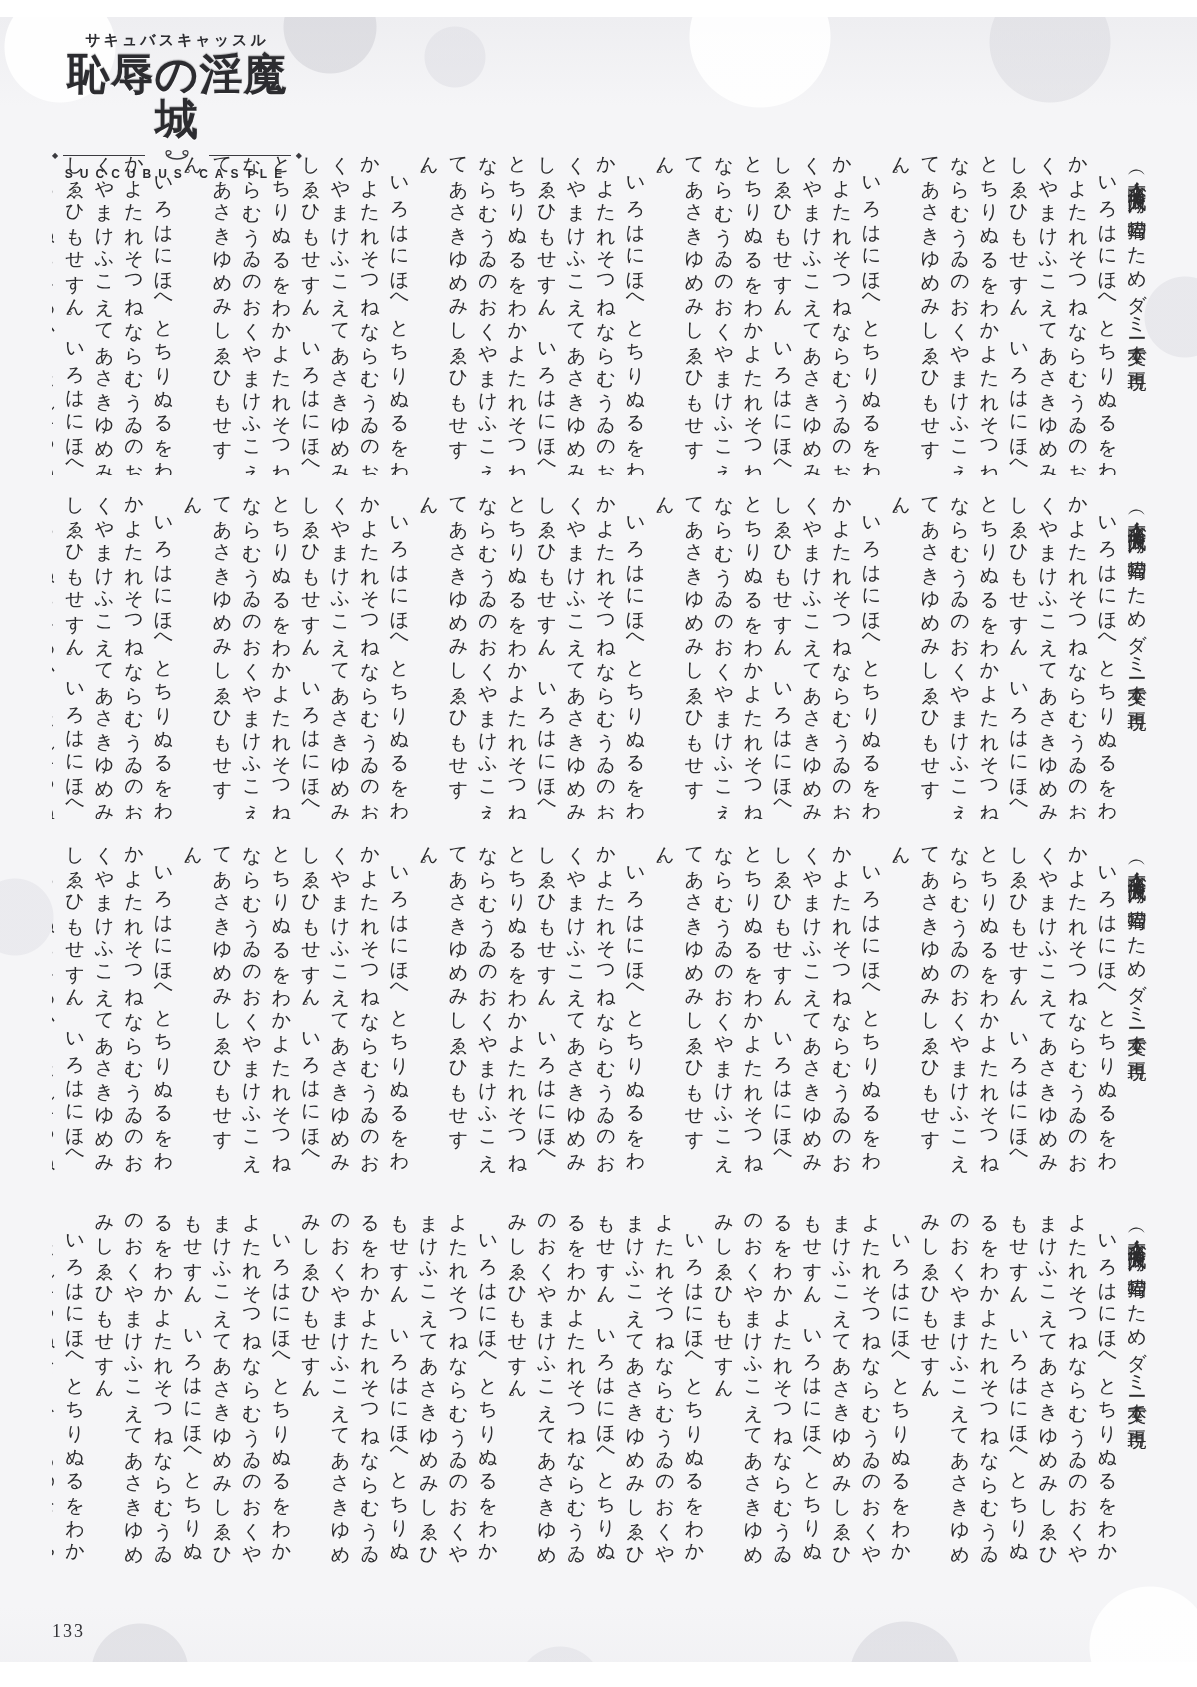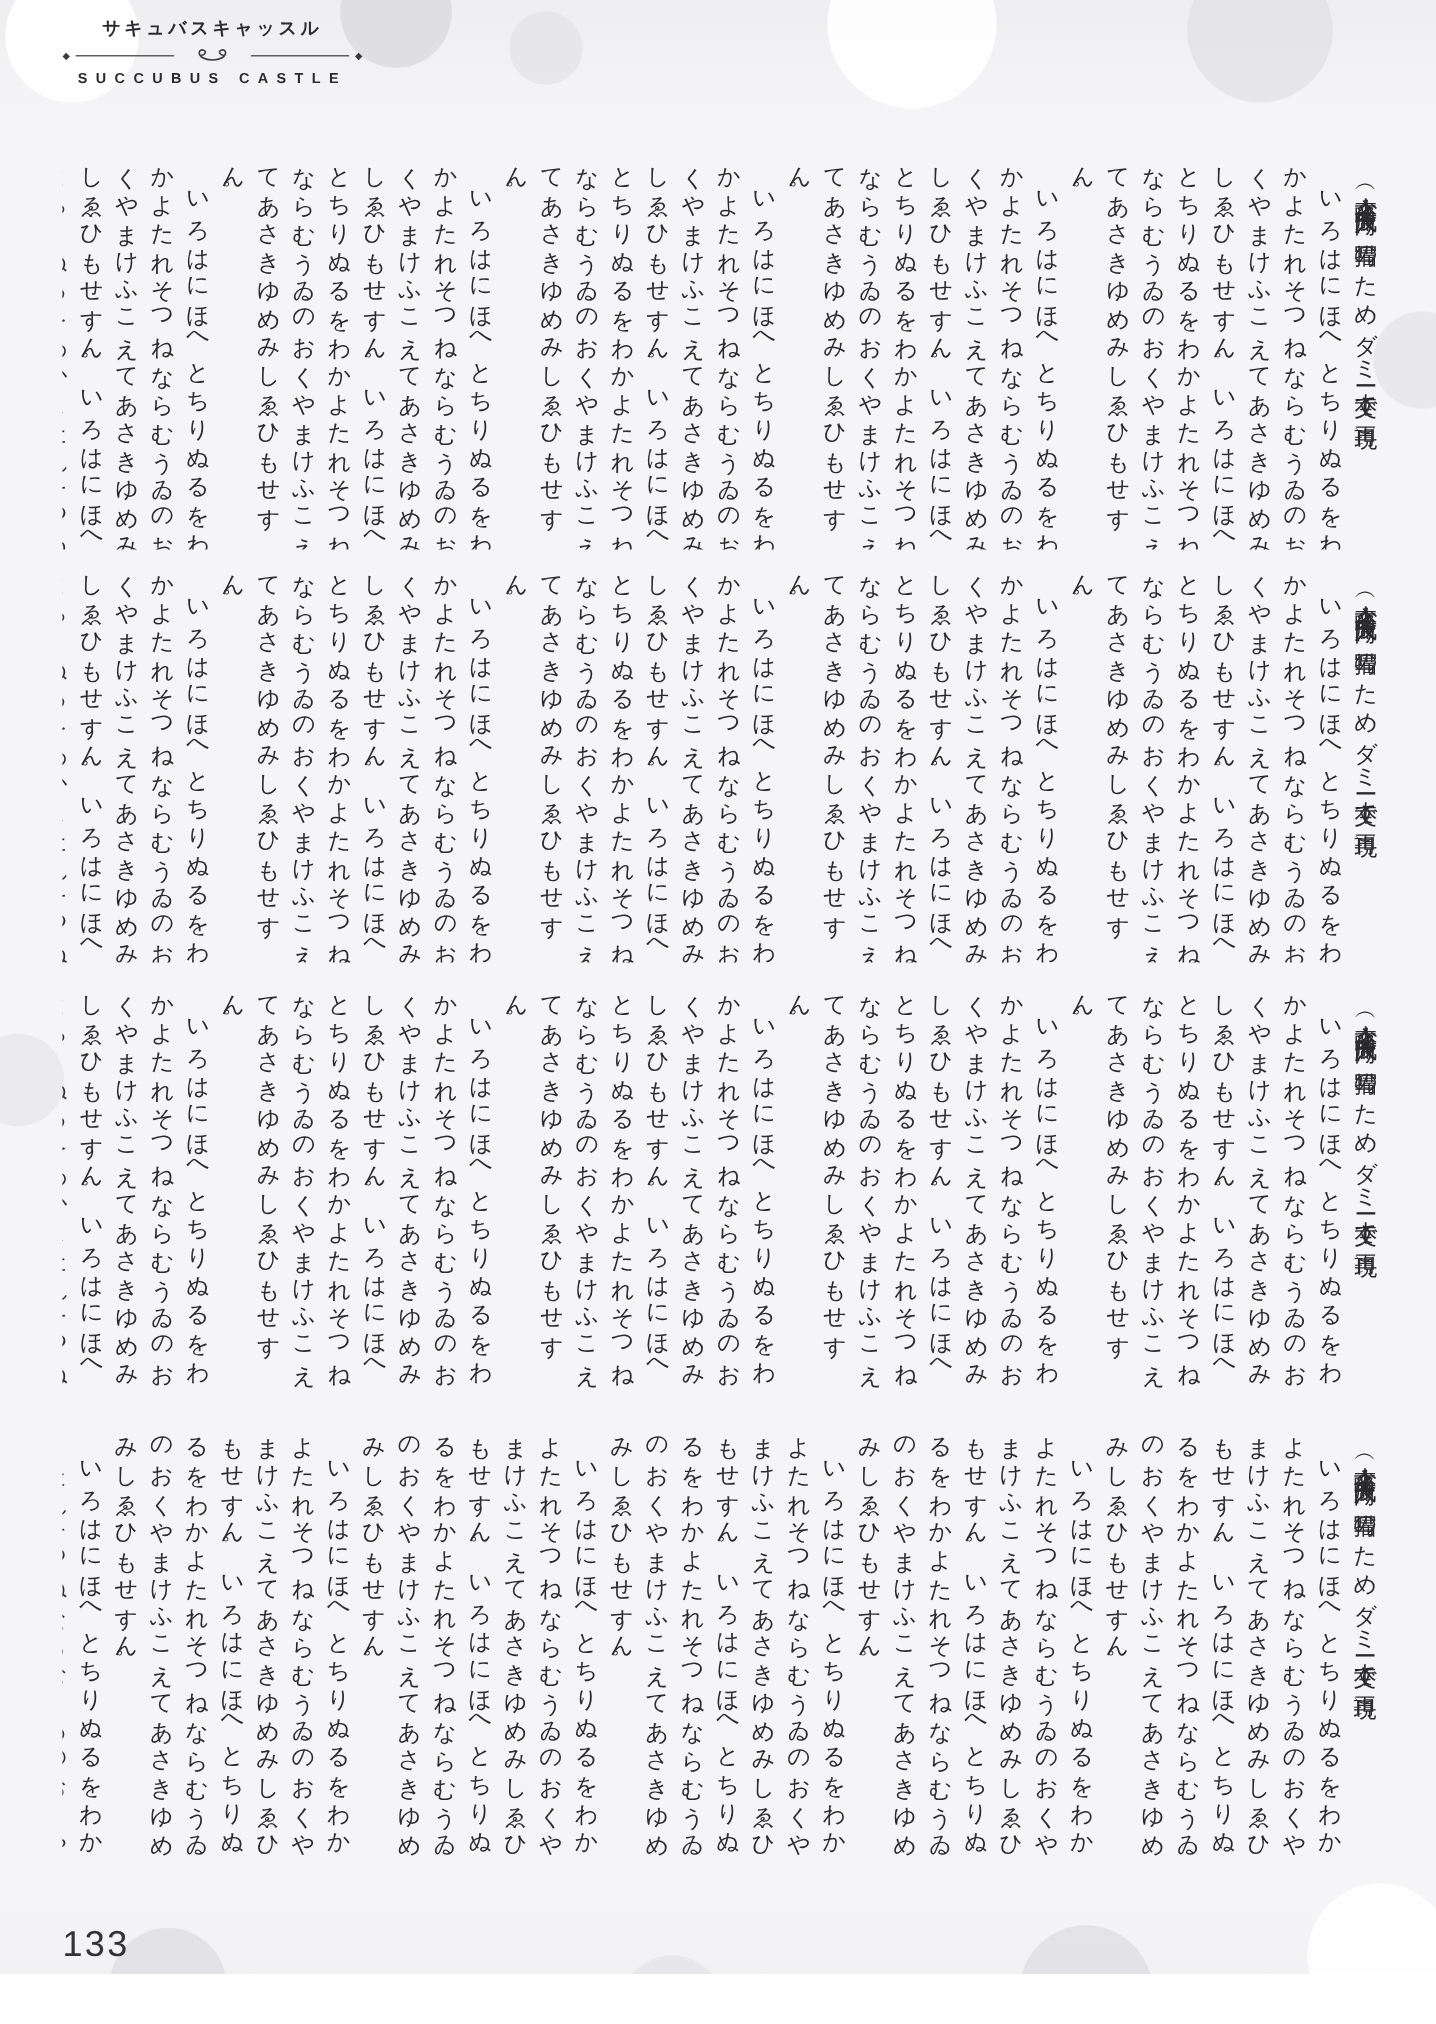--- a/index.html
+++ b/index.html
@@ -16,20 +16,21 @@
       radial-gradient(circle at 1050px 25px,rgba(214,214,220,.45) 0 60px,  rgba(214,214,220,0) 61px),
       radial-gradient(circle at 1185px 300px,rgba(220,220,226,.5) 0 40px,  rgba(220,220,226,0) 41px),
       radial-gradient(circle at 15px 900px, rgba(224,224,230,.5)  0 38px,  rgba(224,224,230,0) 39px),
       radial-gradient(circle at 140px 1655px,rgba(213,213,219,.55) 0 48px, rgba(213,213,219,0) 49px),
       radial-gradient(circle at 560px 1672px,rgba(221,221,227,.5)  0 42px, rgba(221,221,227,0) 43px),
       radial-gradient(circle at 905px 1660px,rgba(210,210,217,.5)  0 55px, rgba(210,210,217,0) 56px),
       radial-gradient(circle at 1150px 1630px,rgba(255,255,255,.9) 0 60px, rgba(255,255,255,0) 61px),
       linear-gradient(180deg,#eeeef1 0,#f5f5f7 90px,#f5f5f7 1590px,#efeff2 1687px);
     font-family:"DejaVu Serif", serif;
     color:#262628;
+    margin-top:17px;
   }
   
   .logo{position:absolute;left:52px;top:14px;width:250px;text-align:center;color:#2c2c30;}
   .logo .furigana{font-family:"DejaVu Sans", sans-serif;font-weight:bold;font-size:15px;letter-spacing:3px;margin:0 0 2px 0;}
   .logo .title{font-size:43px;font-weight:bold;letter-spacing:1px;line-height:1.05;margin:0;
                text-shadow:0 1px 0 rgba(255,255,255,.8),0 -1px 1px rgba(0,0,0,.25);}
   .logo .ornament{display:flex;align-items:center;justify-content:center;gap:5px;margin:4px 0 2px 0;color:#3a3a3f;}
   .logo .ornament .line{flex:1;height:0;border-top:1.5px solid #3a3a3f;position:relative;}
   .logo .ornament .diamond{font-size:8px;line-height:1;}
   .logo .subtitle{font-family:Liberation Sans, sans-serif;font-size:12px;font-weight:bold;letter-spacing:7px;margin:1px 0 0 0;}
@@ -39,30 +40,31 @@
     writing-mode:vertical-rl;text-orientation:upright;
     font-size:19px;line-height:29.5px;letter-spacing:2px;
     overflow:hidden;white-space:pre-wrap;
     color:#2b2b2d;
   }
   .b1{top:126px;height:332px;}
   .b2{top:466px;height:336px;}
   .b3{top:816px;height:344px;}
   .b4{top:1184px;height:376px;}
   
-  .pagenum{position:absolute;left:52px;top:1604px;font-family:Liberation Sans, sans-serif;
-           font-size:30px;letter-spacing:2px;color:#333336;}
+  .pagenum{position:absolute;left:52px;top:1604px;font-family:Liberation Serif, serif;
+           font-size:18px;letter-spacing:2px;color:#333336;}
 </style>
 </head>
 <body>
 
 <div class="page">
 
   <div class="logo">
     <div class="furigana">サキュバスキャッスル</div>
+    <div class="title">恥辱の淫魔城</div>
     <div class="ornament">
       <span class="diamond">◆</span>
       <span class="line"></span>
       <span>
         <svg width="54" height="12" viewBox="0 0 54 12" aria-hidden="true">
           <path d="M27 10 C20 10 16 7 16 4 C16 2 18 1 20 2 C22 3 21 6 18 6 M27 10 C34 10 38 7 38 4 C38 2 36 1 34 2 C32 3 33 6 36 6" fill="none" stroke="#3a3a3f" stroke-width="1.3" stroke-linecap="round"></path>
         </svg>
       </span>
       <span class="line"></span>
       <span class="diamond">◆</span>

